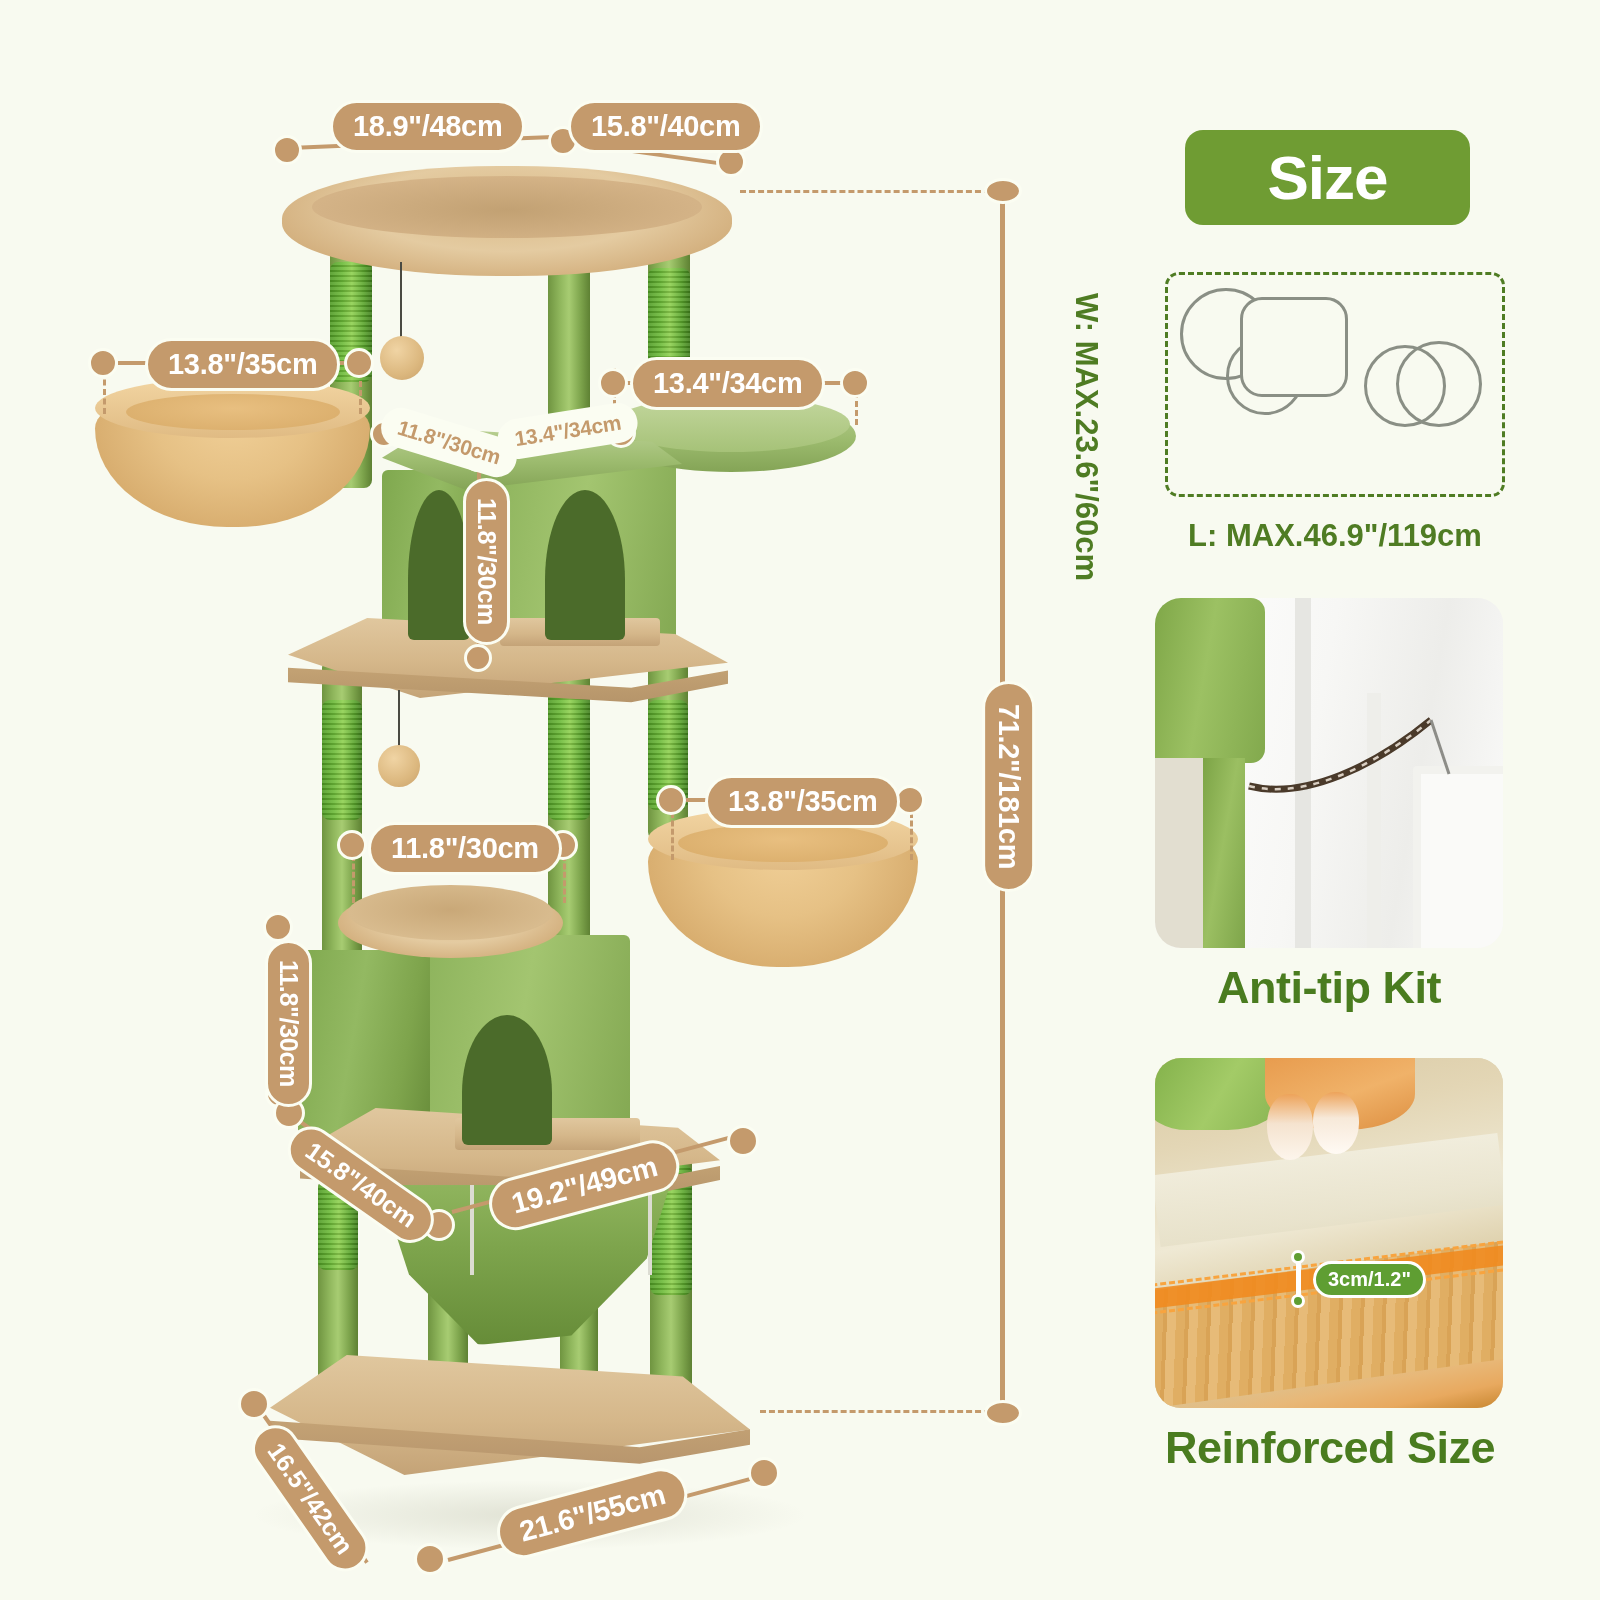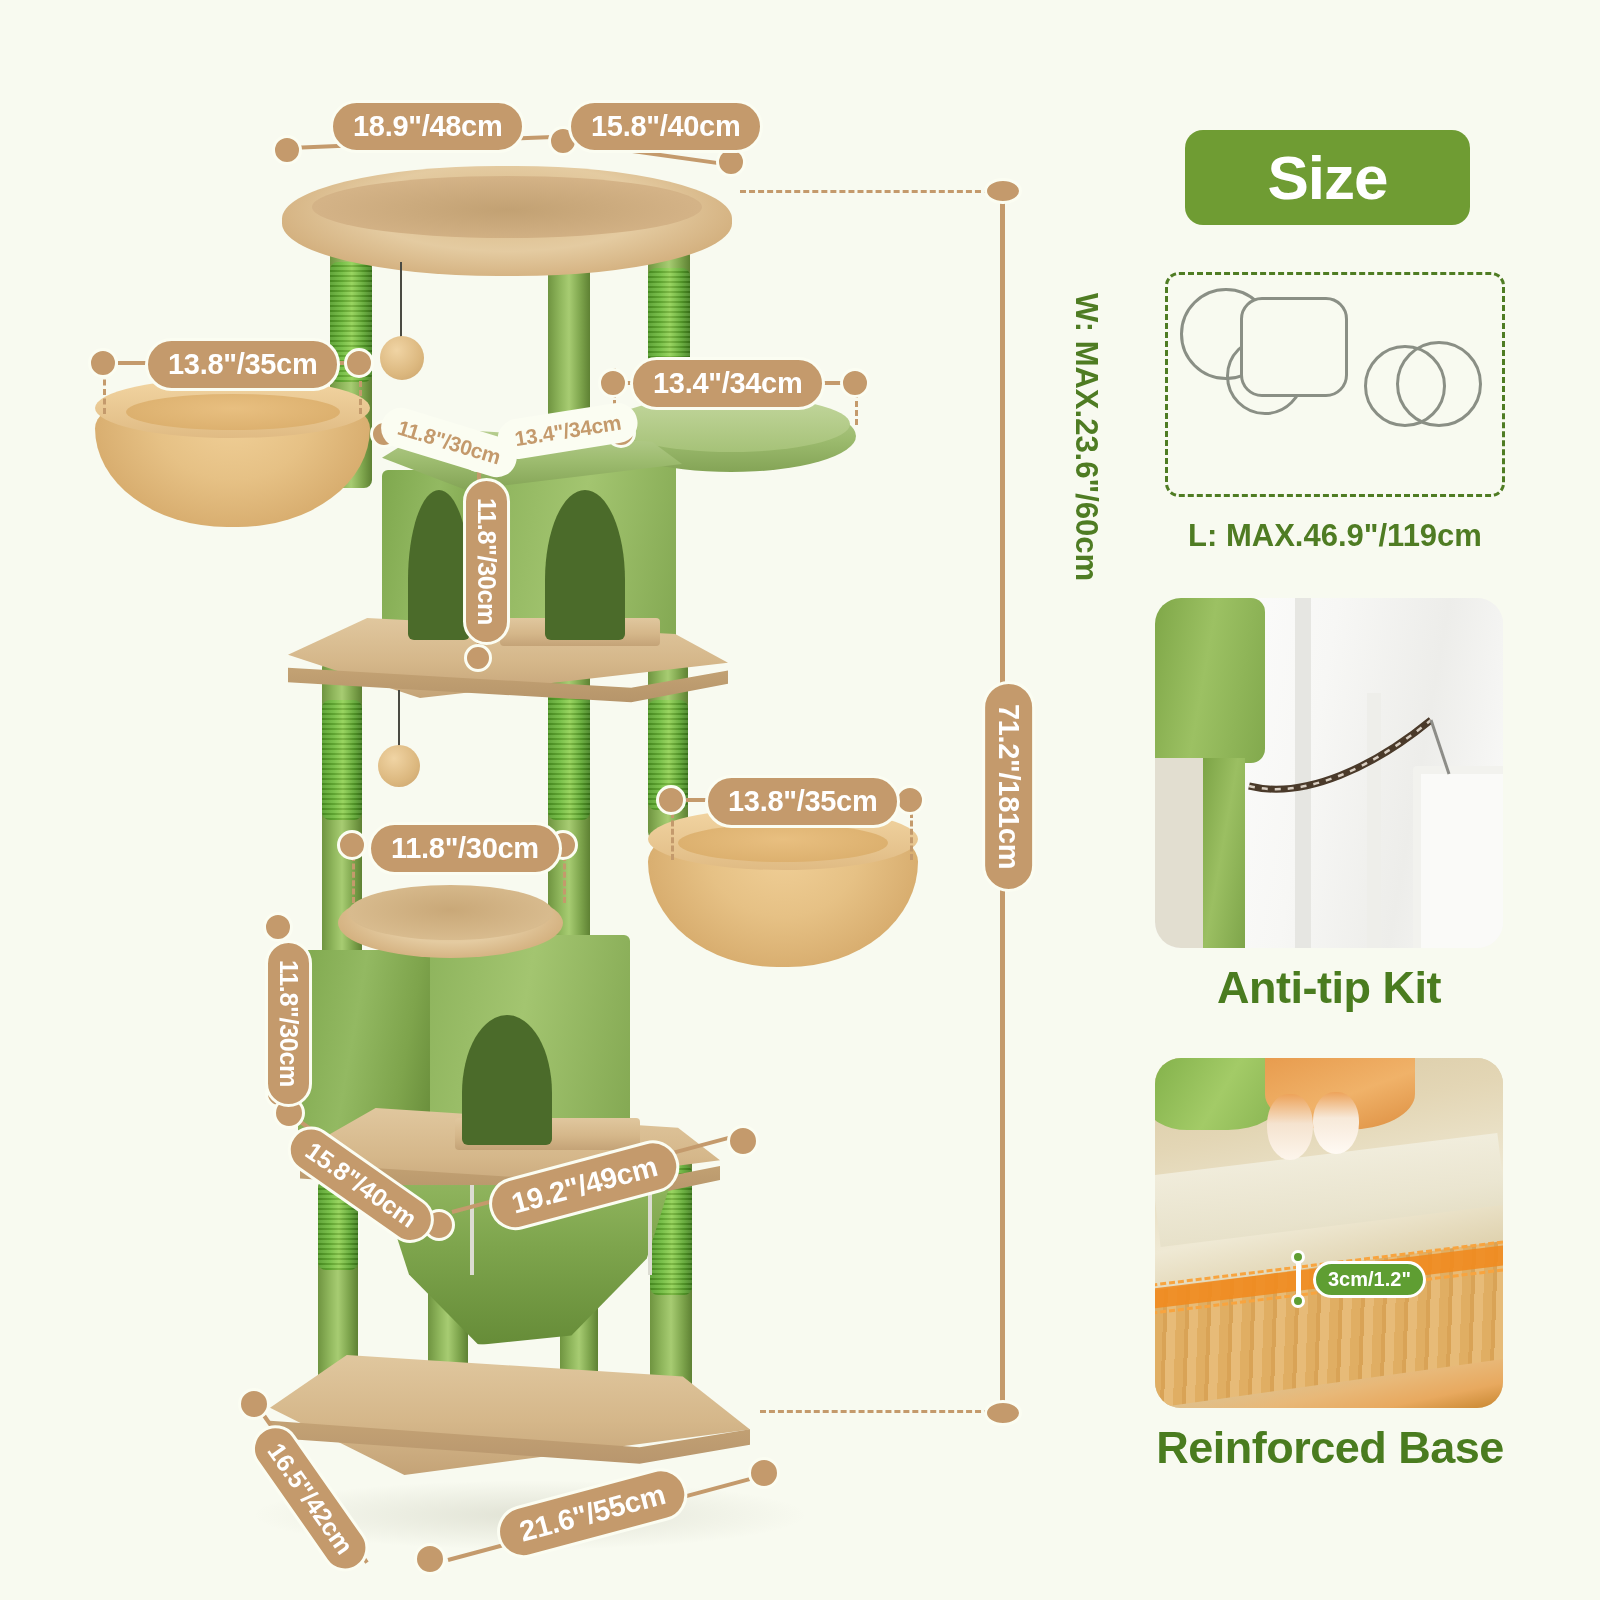--- a/index.html
+++ b/index.html
@@ -429,16 +429,16 @@
       <div style="position:absolute;left:-14px;top:203px;width:390px;height:0;transform:rotate(-7deg);
                   border-top:3px dashed #f8a43f;"></div>
       <div style="position:absolute;left:-14px;top:231px;width:390px;height:0;transform:rotate(-7deg);
                   border-top:3px dashed #f8a43f;"></div>
 
       <div class="mini-bar" style="left:141px;top:198px;height:46px;"></div>
       <div class="mini-dot" style="left:136px;top:192px;"></div>
       <div class="mini-dot" style="left:136px;top:236px;"></div>
       <div class="mini-pill" style="left:158px;top:203px;">3cm/1.2"</div>
     </div>
-    <div class="cap" style="left:1125px;top:1422px;width:410px;">Reinforced Base</div>
+    <div class="cap" style="left:1125px;top:1422px;width:410px;">Reinforced Size</div>
   </div>
 
 </div>
 
 </body></html>

